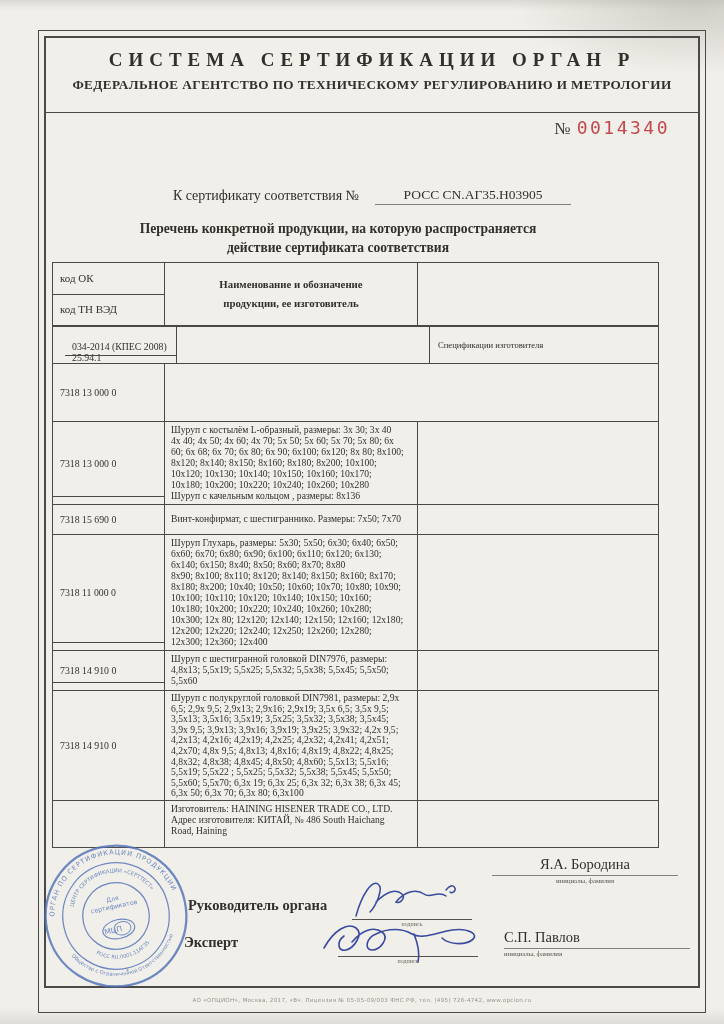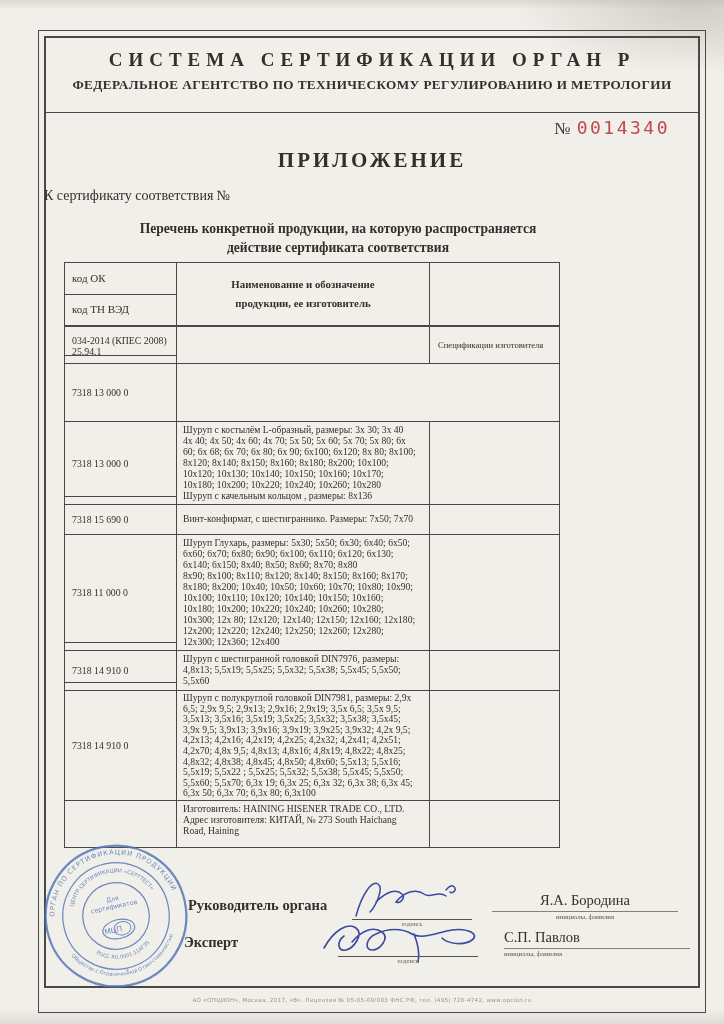--- a/index.html
+++ b/index.html
@@ -56,35 +56,35 @@
   .form-number .nval{
     font-family:"DejaVu Sans Mono",monospace;
     font-size:18px;letter-spacing:2.5px;color:var(--red);
   }
   .appendix-title{
     position:absolute;left:44px;top:148px;width:656px;
     text-align:center;font-size:21px;font-weight:bold;letter-spacing:3px;
   }
   .cert-line{
     position:absolute;left:44px;top:188px;width:656px;
-    display:flex;justify-content:center;align-items:baseline;gap:16px;flex-direction:column;
+    display:flex;justify-content:center;align-items:baseline;gap:16px;
   }
   .cert-line .lbl{font-size:14px;}
   .cert-line .num{
     display:inline-block;width:196px;text-align:center;
     font-size:13.5px;border-bottom:1px solid #84817c;
     padding-bottom:1px;transform:translateY(-1px);
   }
   .list-desc{
     position:absolute;left:44px;top:219px;width:588px;
     text-align:center;font-size:13.6px;font-weight:bold;line-height:19px;
   }
   
   .ctable{
-    position:absolute;left:64px;top:262px;width:496px;
+    position:absolute;left:52px;top:262px;width:607px;
     border:1.2px solid var(--line);box-sizing:border-box;
     font-size:9.6px;line-height:11px;
   }
   .crow{display:flex;box-sizing:border-box;}
   .crow + .crow{border-top:1px solid var(--line);}
   .c1,.c2,.c3{box-sizing:border-box;overflow:hidden;white-space:pre-wrap;}
   .c1{width:112px;border-right:1px solid var(--line);position:relative;}
   .c2{width:253px;border-right:1px solid var(--line);padding:2px 5px 0 6px;}
   .c3{flex:1;padding:2px 6px 0 8px;}
   .crow.head{height:63px;border-bottom:1.6px solid var(--line);}
@@ -100,39 +100,39 @@
   }
   .row-a{height:37px;}
   .row-b{height:58px;}
   .row-c{height:83px;}
   .row-d{height:30px;}
   .row-e{height:116px;}
   .row-f{height:40px;}
   .row-g{height:110px;}
   .row-h{height:47px;}
   .body-row .c1{display:flex;align-items:center;padding-left:7px;font-size:9.8px;}
-  .row-a .c1{align-items:flex-start;padding-top:8px;}
+  .row-a .c1{align-items:flex-start;padding-top:14px;margin-left:12px;}
   .row-a .c3{display:flex;align-items:center;font-size:8.6px;padding-top:0;}
   .row-d .c2{padding-top:8px;}
   .row-g .c2{line-height:10.6px;}
   
   .row-a .c1::after,.row-c .c1::after,.row-e .c1::after,.row-f .c1::after{
     content:"";position:absolute;left:0;right:0;bottom:7px;
     border-bottom:1px solid var(--line);
   }
   
   .role-1{position:absolute;left:188px;top:897px;font-size:14.5px;font-weight:bold;}
   .role-2{position:absolute;left:184px;top:934px;font-size:14.5px;font-weight:bold;}
   .sig-line-1{position:absolute;left:352px;top:919px;width:120px;border-top:1.1px solid #55524e;}
   .sig-line-2{position:absolute;left:338px;top:956px;width:140px;border-top:1.1px solid #55524e;}
   .sig-cap-1{position:absolute;left:352px;top:921px;width:120px;text-align:center;font-size:6px;color:#6b6862;}
   .sig-cap-2{position:absolute;left:338px;top:958px;width:140px;text-align:center;font-size:6px;color:#6b6862;}
   .sig-svg-1{position:absolute;left:342px;top:876px;}
   .sig-svg-2{position:absolute;left:318px;top:908px;}
-  .name-block-1{position:absolute;left:492px;top:892px;width:186px;text-align:center;}
+  .name-block-1{position:absolute;left:492px;top:856px;width:186px;text-align:center;}
   .name-block-2{position:absolute;left:504px;top:929px;width:186px;text-align:left;}
   .name-text{font-size:14.5px;border-bottom:1px solid #84817c;padding-bottom:2px;display:block;}
   .name-cap{font-size:6.8px;color:#5b5853;display:block;margin-top:1px;}
   .stamp-wrap{
     position:absolute;left:40px;top:840px;width:152px;height:152px;
     transform:rotate(-12deg);opacity:.82;
   }
   .footer-line{
     position:absolute;left:60px;top:997px;width:604px;
     text-align:center;font-size:5.6px;letter-spacing:.3px;color:#97948e;
@@ -150,24 +150,24 @@
   <div class="head-box">
     <div class="title-main">СИСТЕМА СЕРТИФИКАЦИИ ОРГАН Р</div>
     <div class="title-sub">ФЕДЕРАЛЬНОЕ АГЕНТСТВО ПО ТЕХНИЧЕСКОМУ РЕГУЛИРОВАНИЮ И МЕТРОЛОГИИ</div>
   </div>
 
   <div class="form-number">
     <span class="nsign">№</span>
     <span class="nval">0014340</span>
   </div>
 
-  <div class="appendix-title">ПРИЛОЖЕНИЕ</div>
 
   <div class="cert-line">
     <span class="lbl">К сертификату соответствия №</span>
+    <span class="num">РОСС CN.АГ35.H03905</span>
   </div>
 
   <div class="list-desc">
     <div>Перечень конкретной продукции,  на которую распространяется</div>
     <div>действие сертификата соответствия</div>
   </div>
 
   <div class="ctable">
     <div class="crow head">
       <div class="c1">
@@ -242,21 +242,21 @@
 4,8х32; 4,8х38; 4,8х45; 4,8х50; 4,8х60; 5,5х13; 5,5х16;
 5,5х19; 5,5х22 ; 5,5х25; 5,5х32; 5,5х38; 5,5х45; 5,5х50;
 5,5х60; 5,5х70; 6,3х 19; 6,3х 25; 6,3х 32; 6,3х 38; 6,3х 45;
 6,3х 50; 6,3х 70; 6,3х 80; 6,3х100</div>
       <div class="c3"></div>
     </div>
 
     <div class="crow body-row row-h">
       <div class="c1"></div>
       <div class="c2">Изготовитель: HAINING HISENER TRADE CO., LTD.
-Адрес изготовителя: КИТАЙ, № 273 South Haichang
+Адрес изготовителя: КИТАЙ, № 486 South Haichang
 Road, Haining</div>
       <div class="c3"></div>
     </div>
   </div>
 
   <div class="stamp-wrap">
     <svg width="152" height="152" viewBox="0 0 160 160">
       <defs>
         <path id="arcTop65" d="M 15,80 A 65,65 0 0 1 145,80"></path>
         <path id="arcBot63" d="M 17,80 A 63,63 0 0 0 143,80"></path>

